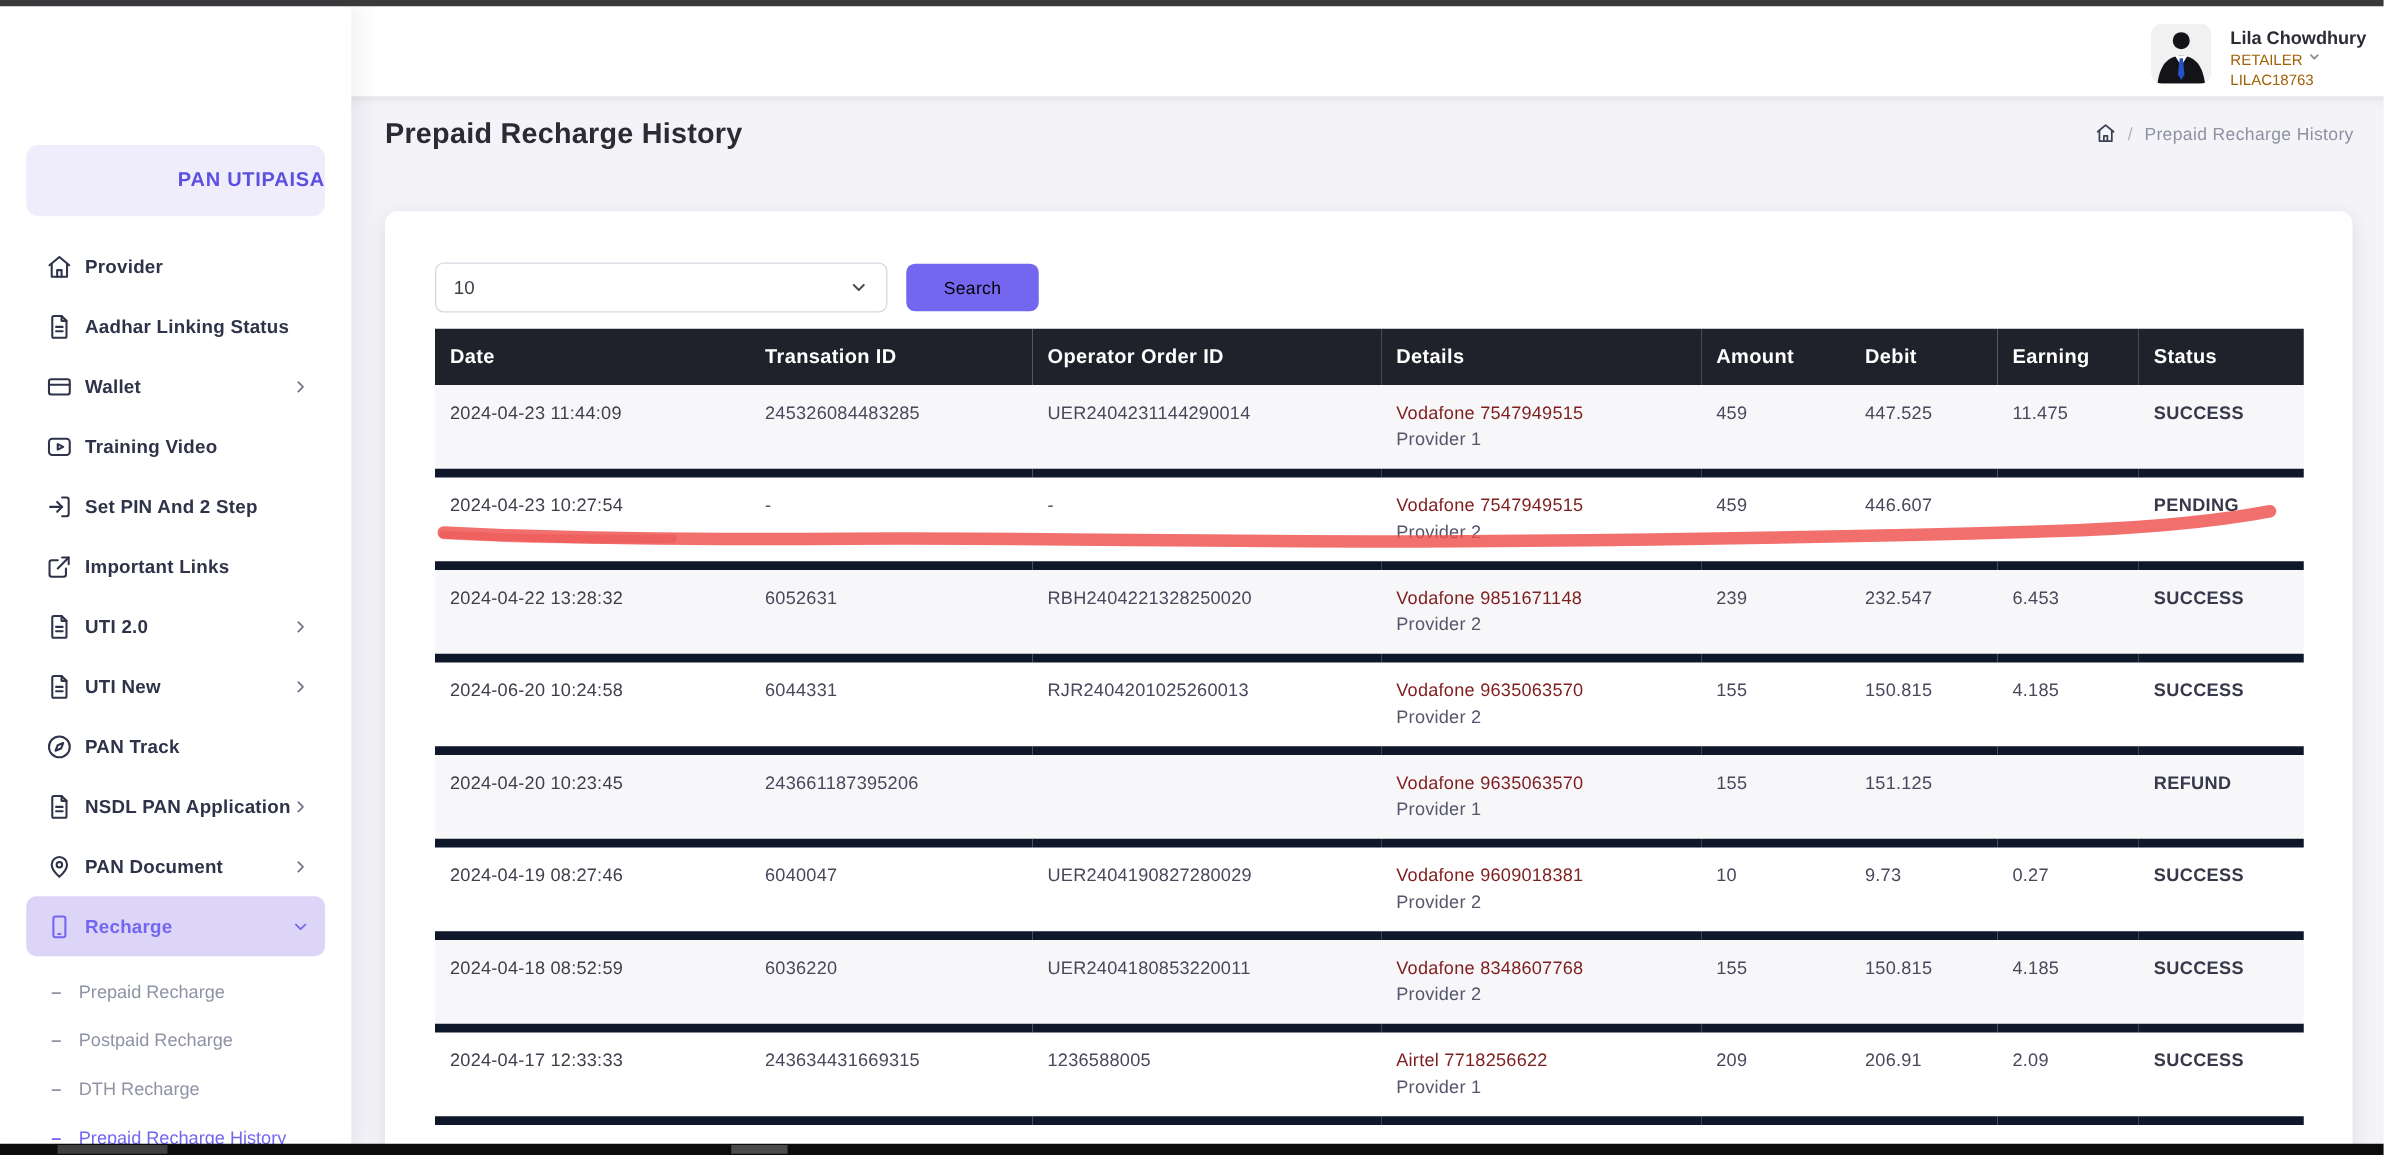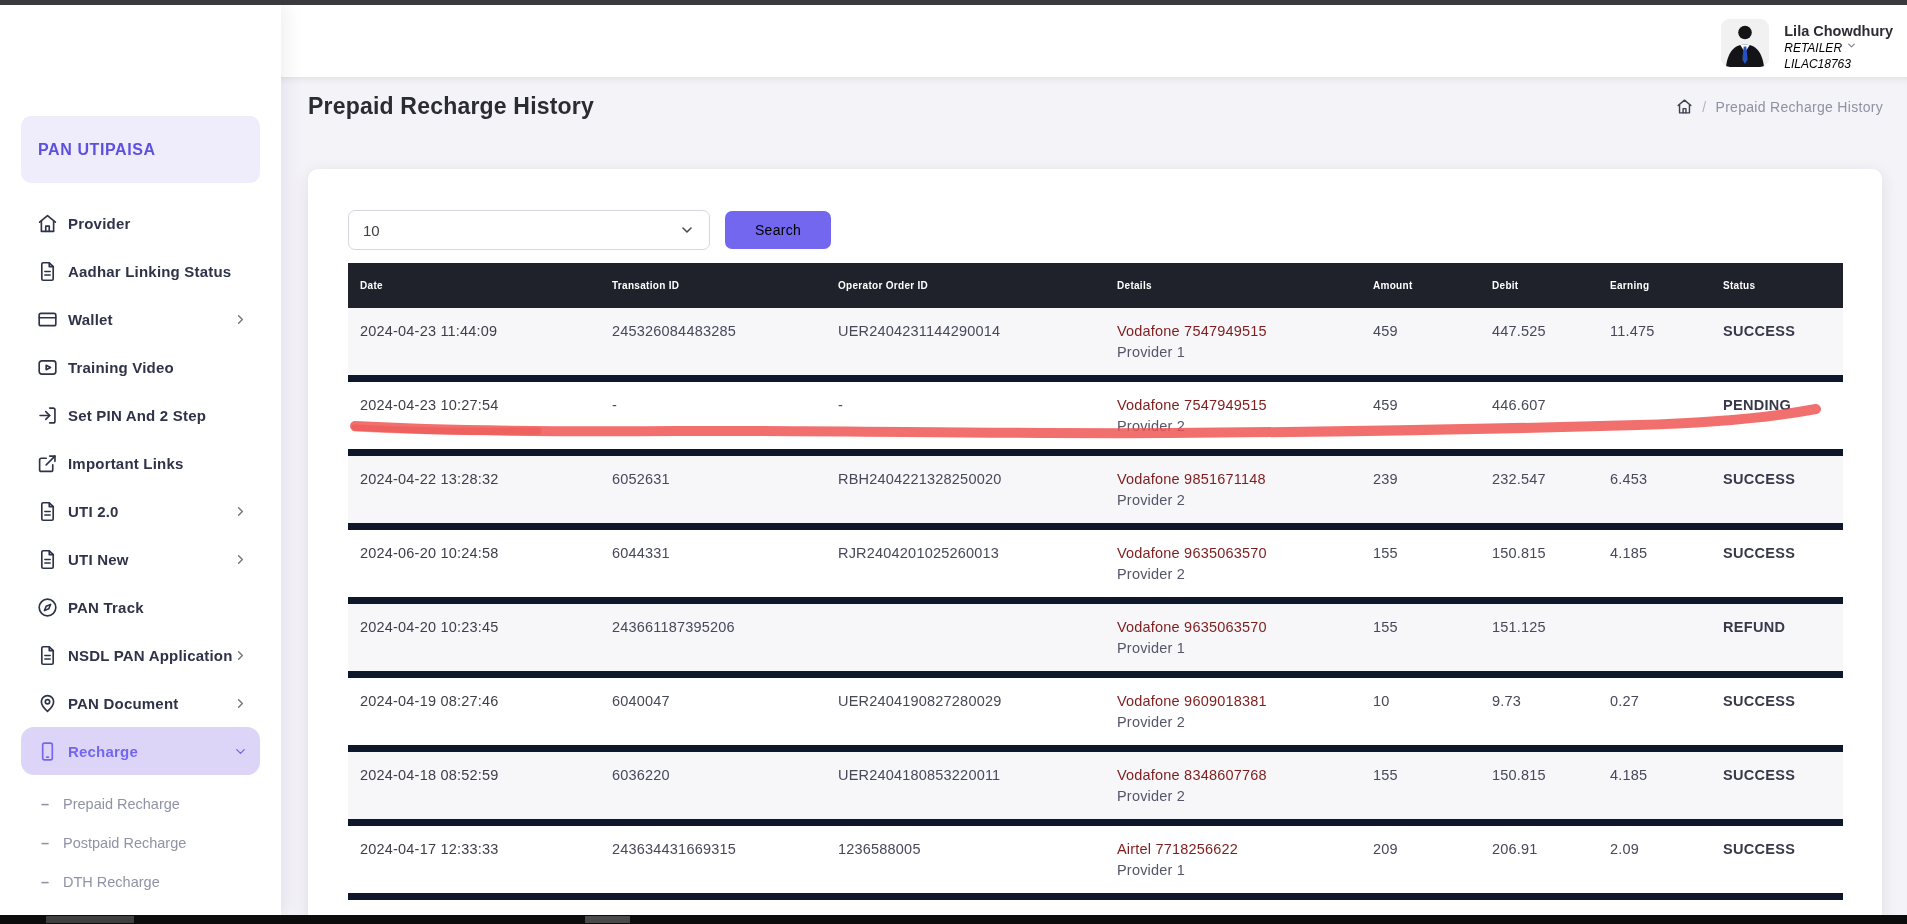--- a/index.html
+++ b/index.html
@@ -9,47 +9,47 @@
   
   .top-strip{position:absolute;top:0;left:0;width:100%;height:5px;background:#3a3a3c;z-index:60;}
   .bottom-strip{position:absolute;bottom:0;left:0;width:100%;height:9px;background:#0c0c0c;z-index:60;}
   .bottom-strip .thumb{position:absolute;top:1px;height:7px;background:#3f3f3f;}
   .bottom-strip .thumb.a{left:46px;width:88px;}
   .bottom-strip .thumb.b{left:585px;width:45px;background:#4a4a4a;}
 
   
   .sidebar{position:absolute;top:5px;left:0;width:281px;bottom:9px;background:#fff;z-index:40;
     box-shadow:6px 0 16px rgba(75,70,92,.08);}
-  .brand{margin:111px 21px 0 21px;height:67px;border-radius:10px;background:#efecfc;
-    display:flex;align-items:center;padding-left:17px;}
+  .brand{margin:111px 21px 0 21px;height:57px;border-radius:10px;background:#efecfc;
+    display:flex;align-items:center;padding-left:17px;justify-content:flex-end;}
   .brand span{font-size:16px;font-weight:bold;letter-spacing:.6px;color:var(--brand-text,#5c50e0);}
   .nav{margin-top:16px;}
   .nav-item{height:48px;margin:0 21px;border-radius:8px;display:flex;align-items:center;
     padding-left:16px;cursor:pointer;}
   .nav-item .ico{width:22px;height:22px;margin-right:4px;color:#2f3349;display:flex;align-items:center;}
   .nav-item .ico svg{width:21px;height:21px;}
   .nav-item .lbl{font-size:15px;font-weight:bold;letter-spacing:.2px;color:#2f3349;margin-left:5px;}
   .nav-item .chev{margin-left:auto;margin-right:12px;color:#6f7388;display:flex;}
   .nav-item .chev svg{width:15px;height:15px;}
-  .nav-item.active{background:var(--active-bg,#ddd5f8);border-radius:13px;}
+  .nav-item.active{background:var(--active-bg,#ddd5f8);}
   .nav-item.active .ico,.nav-item.active .lbl,.nav-item.active .chev{color:var(--accent,#7367f0);}
   .submenu{margin-top:10px;}
   .sub-item{display:flex;align-items:flex-start;padding:9px 20px 9px 41px;cursor:pointer;
     font-size:14.5px;color:#8f93a5;line-height:1.45;}
   .sub-item .dash{width:22px;flex:0 0 22px;font-weight:bold;}
   .sub-item.active{color:var(--accent,#7367f0);}
   .sub-item .slbl{max-width:185px;}
 
   
   .topbar{position:absolute;top:5px;left:281px;right:0;height:72px;background:#fff;z-index:30;}
   .userblock{position:absolute;top:14px;right:14px;display:flex;align-items:flex-start;cursor:pointer;}
   .avatar{width:48px;height:48px;border-radius:9px;overflow:hidden;background:#f2f2f2;margin-right:15px;}
   .uinfo{padding-top:3px;}
   .uname{font-size:14.5px;font-weight:bold;color:#2c2c35;line-height:1.25;}
-  .urole,.uid{font-size:12px;color:#000000;line-height:1.35;display:flex;gap:4px;font-style:italic;}
+  .urole,.uid{font-size:12px;color:#a16207;line-height:1.35;display:flex;gap:4px;}
   .urole svg{width:11px;height:11px;color:#8a8a96;}
 
   
   .content{position:absolute;top:77px;left:281px;right:0;bottom:0;background:var(--page-bg,#f4f3f8);
     box-shadow:inset 0 7px 9px -7px rgba(34,41,47,.14);}
   .page-head{display:flex;justify-content:space-between;align-items:center;padding:16px 24px 0 27px;}
   .page-title{font-size:23px;font-weight:bold;color:#2b2b33;letter-spacing:.2px;}
   .breadcrumb{display:flex;align-items:center;gap:9px;font-size:14px;color:#8e91a2;letter-spacing:.3px;}
   .breadcrumb .home{color:#3c4052;display:flex;cursor:pointer;}
   .breadcrumb .home svg{width:17px;height:17px;}
@@ -63,21 +63,21 @@
   .page-size .chev{margin-left:auto;color:#4b4b57;display:flex;}
   .page-size .chev svg{width:16px;height:16px;}
   .search-btn{position:absolute;left:417px;top:42px;width:106px;height:38px;border:none;border-radius:7px;
     background:var(--accent,#7367f0);color:#000000;font-size:14px;font-family:inherit;cursor:pointer;
     letter-spacing:.3px;}
 
   .tablewrap{position:absolute;left:40px;top:94px;width:1495px;}
   table{border-collapse:collapse;table-layout:fixed;width:1495px;}
   col.c0{width:252px}col.c1{width:226px}col.c2{width:279px}col.c3{width:256px}
   col.c4{width:119px}col.c5{width:118px}col.c6{width:113px}col.c7{width:132px}
-  thead th{background:var(--table-header-bg,#20222b);color:#fff;font-size:10px;font-weight:bold;
+  thead th{background:var(--table-header-bg,#20222b);color:#fff;font-size:16px;font-weight:bold;
     text-align:left;height:45px;padding:0 0 0 12px;letter-spacing:.3px;}
   tbody td{vertical-align:top;padding:15px 8px 10px 12px;height:42px;font-size:14.5px;color:#47485a;
     letter-spacing:.2px;}
   tbody tr{border-bottom:7px solid #0f172a;}
   tbody tr:nth-child(odd){background:var(--stripe,#f7f7fa);}
   td.date{color:#3d3e49;}
   td .d1{color:#7f1d1d;}
   td .d2{color:#55566a;margin-top:5px;}
   td.status{font-weight:bold;color:#37384a;letter-spacing:.3px;}
 

